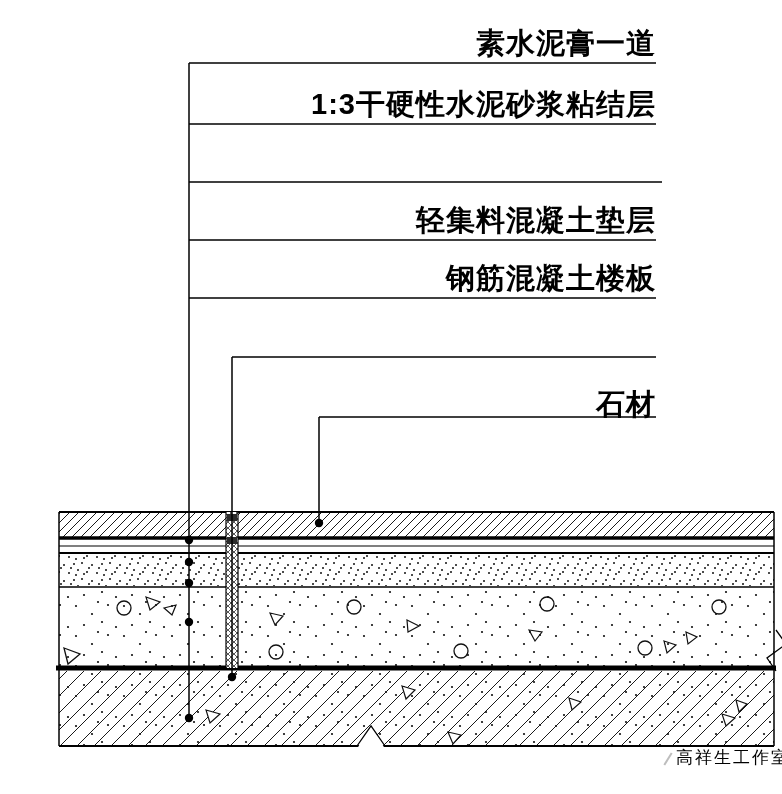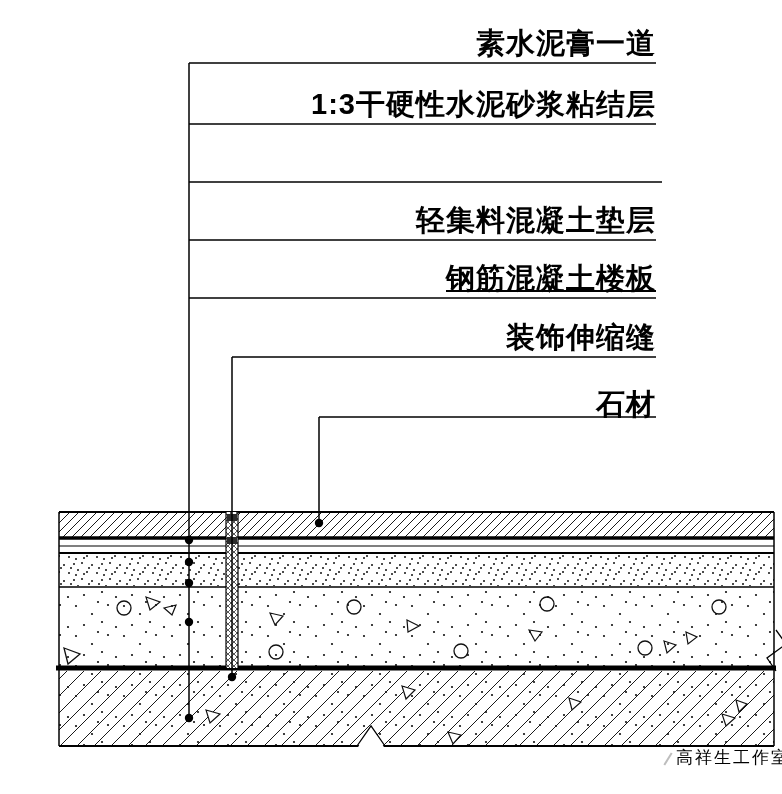--- a/index.html
+++ b/index.html
@@ -152,21 +152,20 @@
       <circle cx="165" cy="622" r="4.2"></circle>
       <circle cx="165" cy="718" r="4.2"></circle>
       <circle cx="208" cy="677" r="4.2"></circle>
       <circle cx="295" cy="523" r="4.2"></circle>
     </g>
   </svg>
 
   <div class="layer-label" style="top:24px;">素水泥膏一道</div>
   <div class="layer-label" style="top:85px;">1:3干硬性水泥砂浆粘结层</div>
   <div class="layer-label" style="top:201px;text-align:right;">轻集料混凝土垫层</div>
-  <div class="layer-label" style="top:259px;text-decoration:underline;">钢筋混凝土楼板</div>
-  <div class="layer-label" style="top:318px;">装饰伸缩缝</div>
+  <div class="layer-label" style="top:259px;">钢筋混凝土楼板</div>
   <div class="layer-label" style="top:385px;">石材</div>
 
   <div class="watermark">
     <span class="watermark-stroke"></span><span>高祥生工作室</span>
   </div>
 
 </div>
 
 </body></html>

